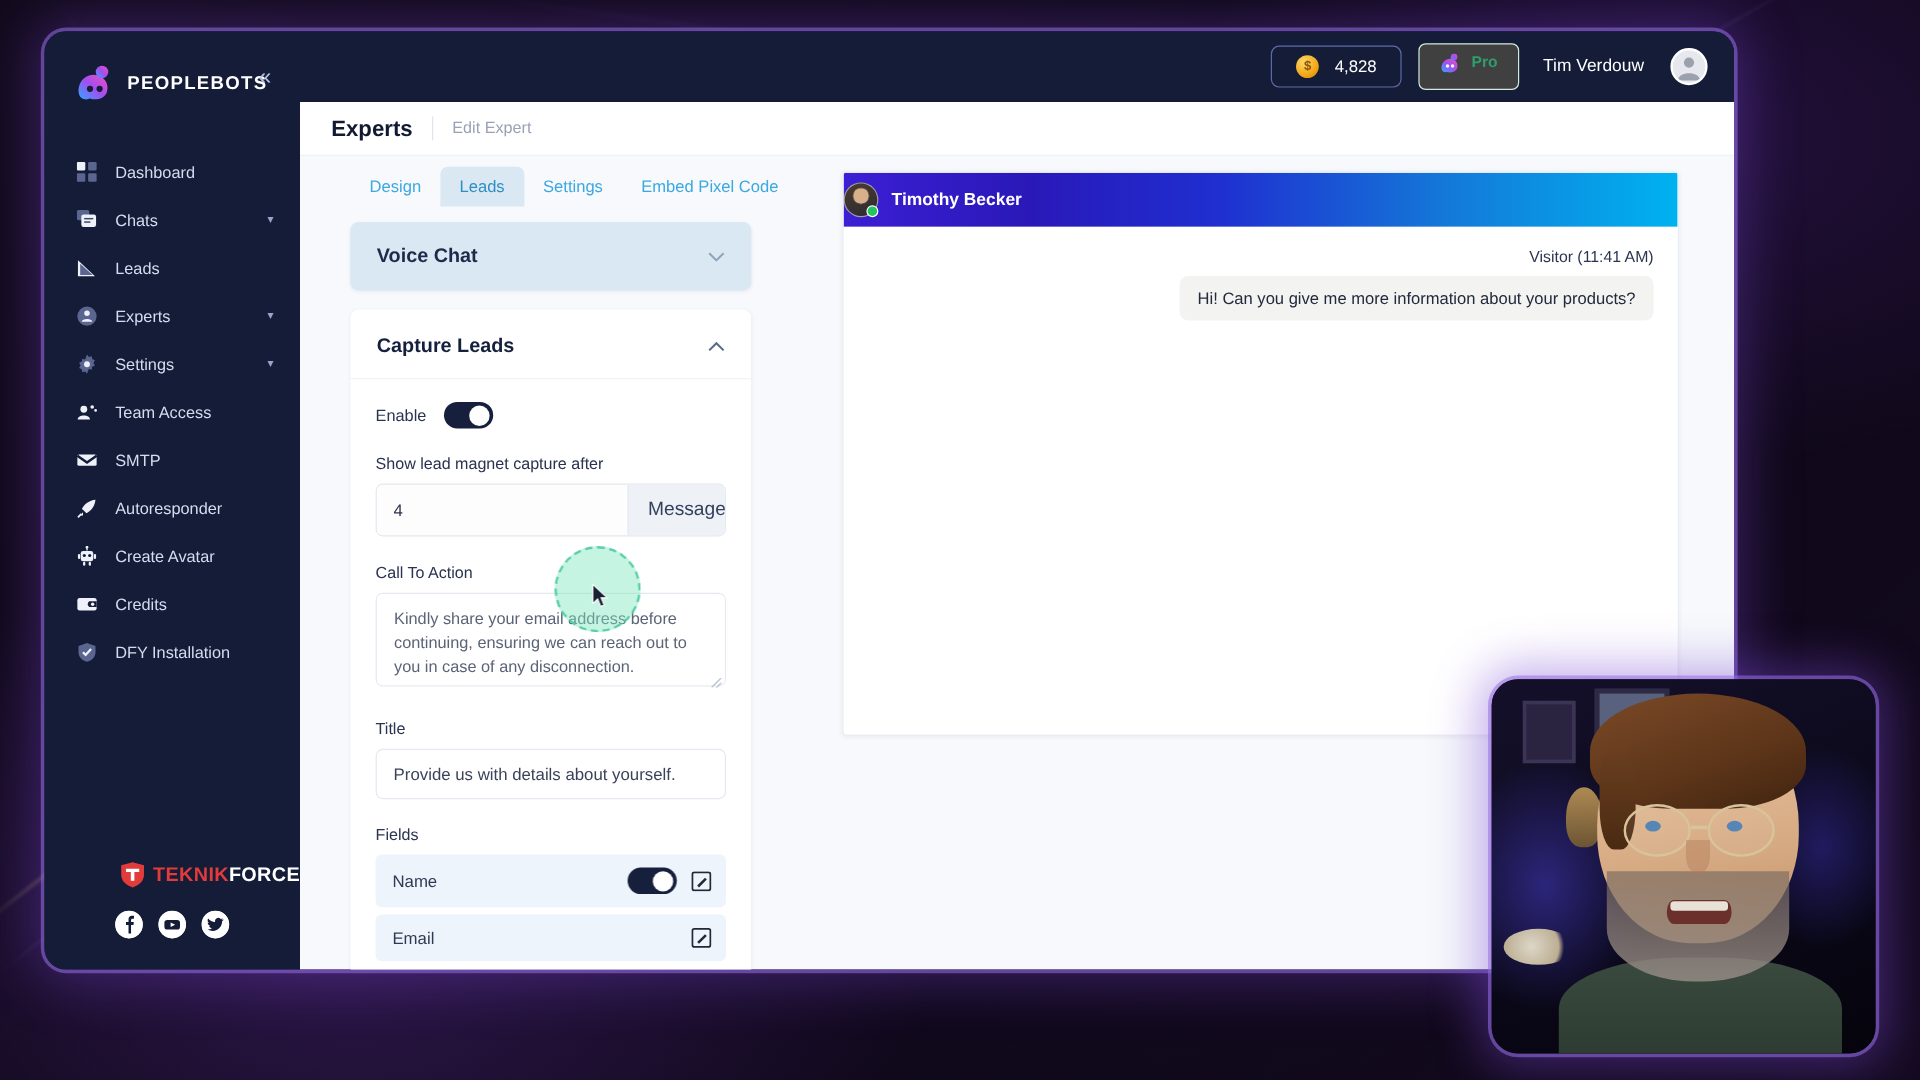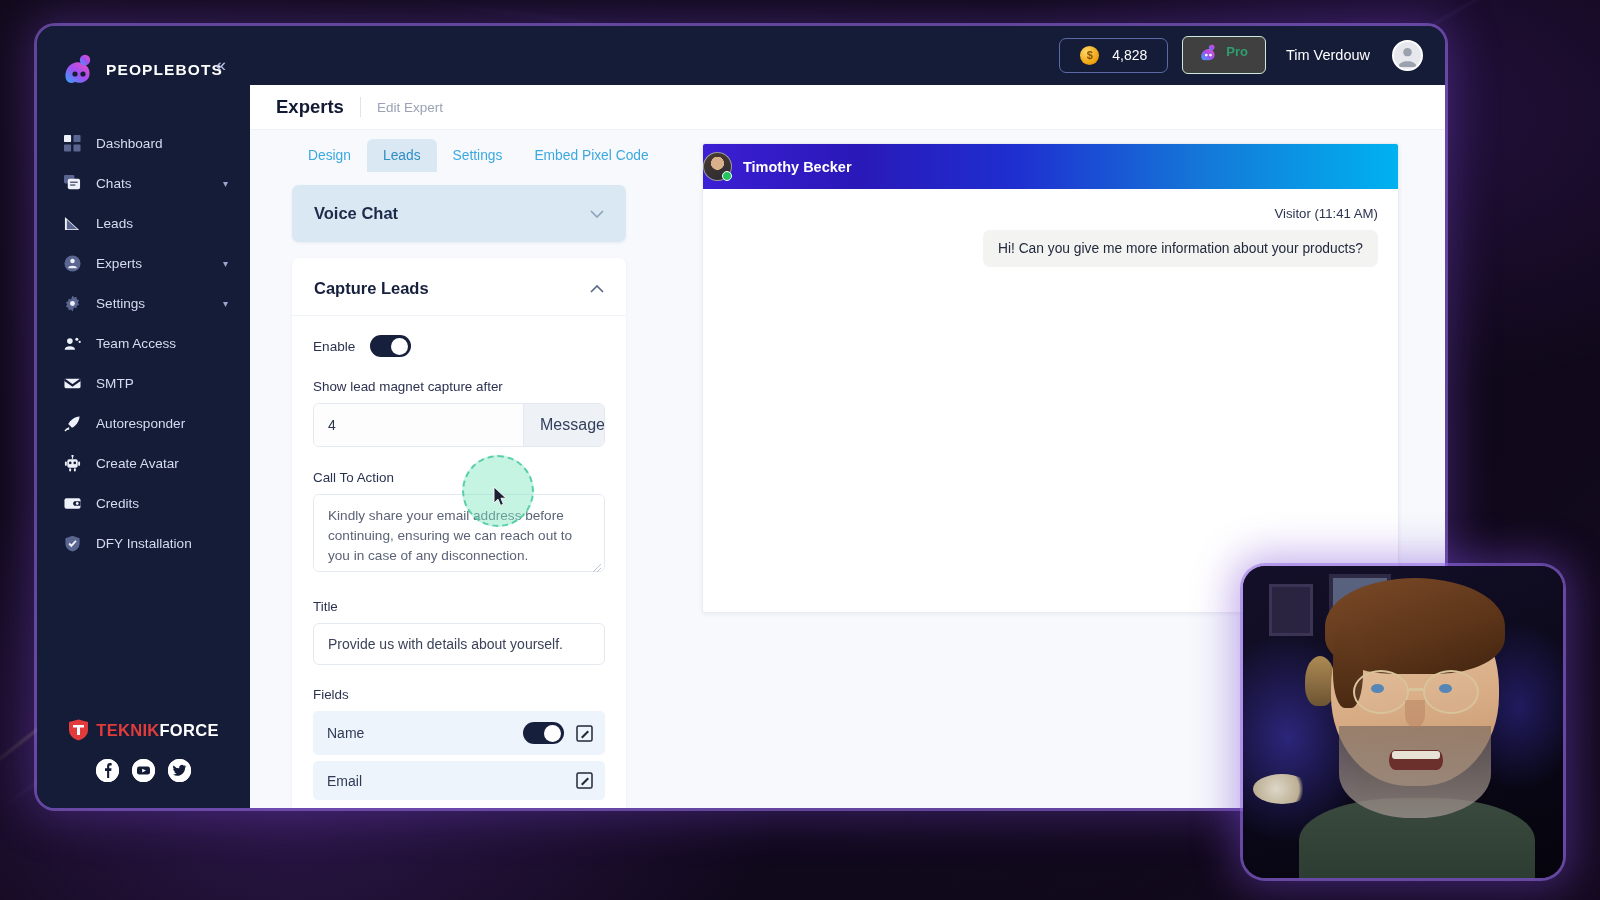--- a/index.html
+++ b/index.html
@@ -48,21 +48,21 @@
   .nav { margin-top: 36px; display:flex; flex-direction:column; }
   .nav-item {
     display:flex; align-items:center; gap:15px; height:40px;
     padding: 0 22px 0 26px; color:#d6dbef; font-size:13.6px; cursor:pointer;
     position:relative;
   }
   .nav-icon { width:18px; height:18px; flex:0 0 18px; display:flex; align-items:center; justify-content:center; }
   .nav-label { flex:1 1 auto; white-space:nowrap; }
   .nav-caret { color:#9aa4cc; font-size:10px; }
   .sidebar-spacer { flex:1 1 auto; }
-  .tf-block { padding: 0 0 26px 0; text-align:center; }
+  .tf-block { padding: 0 0 26px 0; text-align:right; }
   .tf-logo { display:inline-flex; align-items:center; gap:7px; }
   .tf-shield { width:21px; height:22px; }
   .tf-text { font-size:16.5px; font-weight:800; letter-spacing:.3px; }
   .tf-text .red { color:#e23b3b; }
   .tf-text .wht { color:#ffffff; }
   .socials { margin-top:14px; display:flex; gap:13px; justify-content:center; }
   .soc { width:23px; height:23px; border-radius:50%; background:#fff; display:flex; align-items:center; justify-content:center; cursor:pointer;}
 
   
   .content-col { flex:1 1 auto; display:flex; flex-direction:column; min-width:0; }

